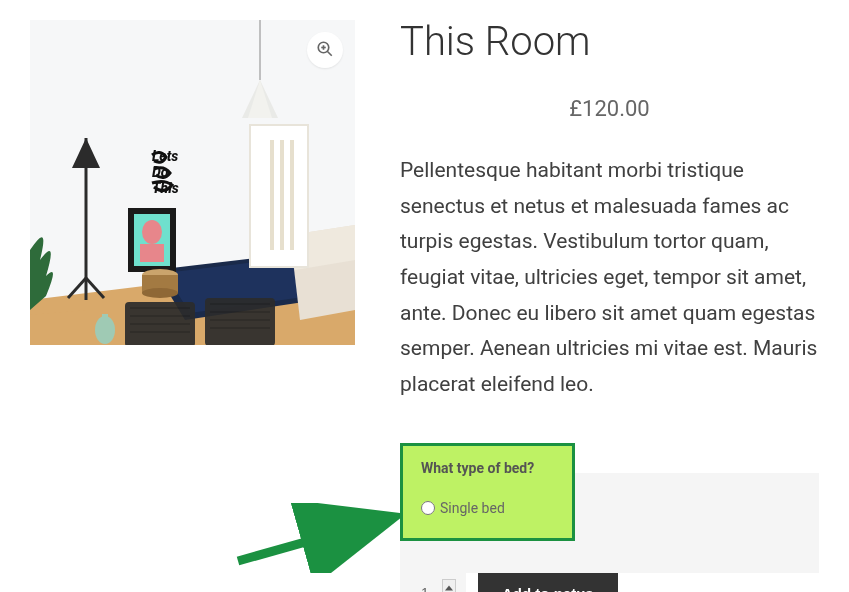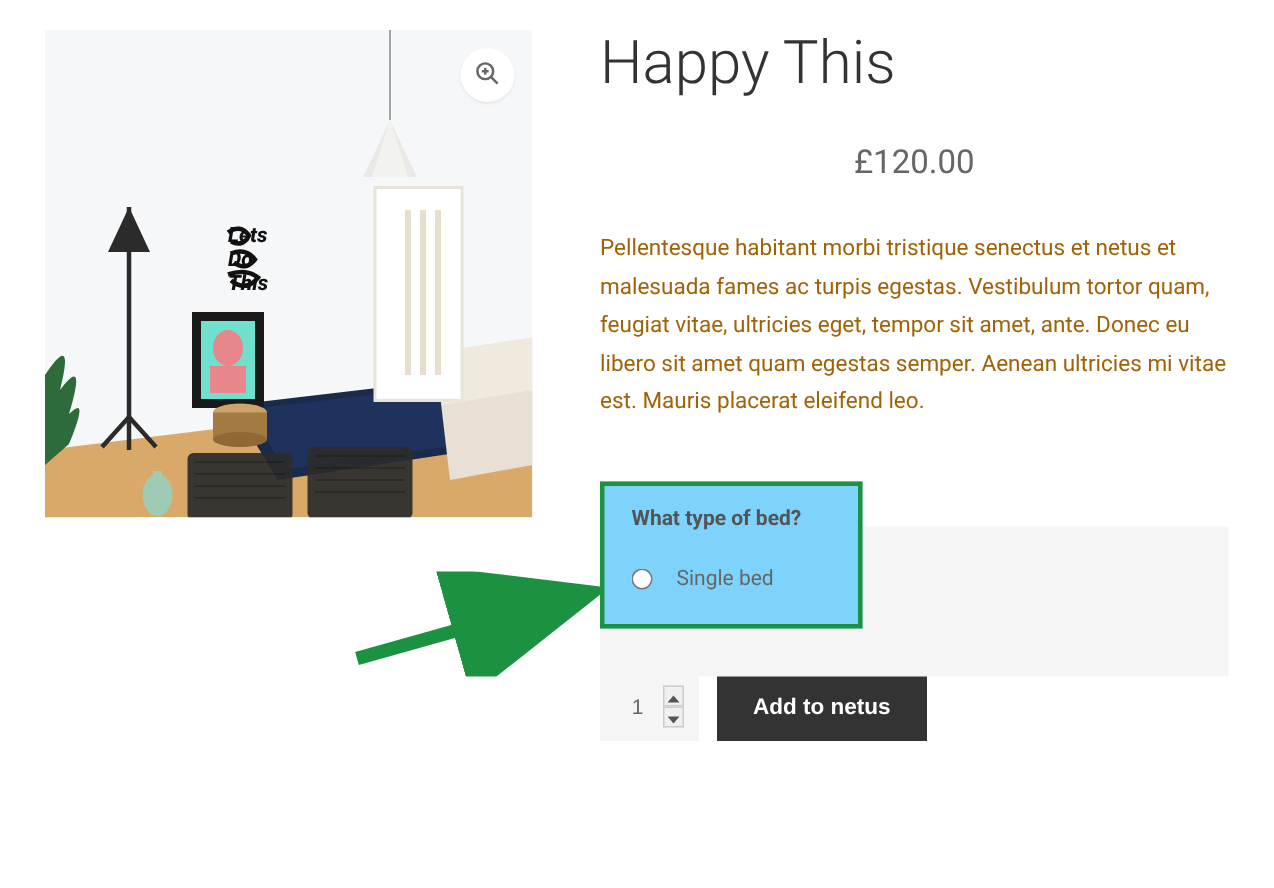--- a/index.html
+++ b/index.html
@@ -58,56 +58,56 @@
       line-height: 1.1;
     }
     .product-price {
       font-size: 22px;
       color: #666;
       font-weight: 400;
       margin-bottom: 32px;
       text-align: center;
     }
     .product-description {
-      font-size: 15px;
+      font-size: 21px;
       line-height: 1.7;
-      color: #a16207;
+      color: #404040;
       margin-bottom: 40px;
     }
     .options-wrapper {
       position: relative;
       margin-bottom: 30px;
     }
     .options-bg {
       position: absolute;
       top: 30px;
       left: 0;
       right: 0;
       height: 100px;
       background: #f5f5f5;
       z-index: 1;
     }
     .options-box {
       position: relative;
       border: 3px solid #1b9141;
       padding: 14px 18px 18px;
       width: 175px;
-      background: #7dd3fc;
+      background: #bef264;
       z-index: 2;
     }
     .options-label {
       font-weight: 700;
       font-size: 14px;
       color: #545454;
       margin-bottom: 24px;
     }
     .radio-option {
       display: flex;
       align-items: center;
-      gap: 16px;
+      gap: 5px;
       font-size: 14px;
       color: #666;
       margin-bottom: 4px;
     }
     .radio-option input[type="radio"] {
       width: 14px;
       height: 14px;
       cursor: pointer;
       margin: 0;
     }
@@ -250,21 +250,21 @@
           <circle cx="10" cy="10" r="7"></circle>
           <line x1="15" y1="15" x2="21" y2="21"></line>
           <line x1="10" y1="7" x2="10" y2="13"></line>
           <line x1="7" y1="10" x2="13" y2="10"></line>
         </svg>
       </span>
     </button>
   </div>
 
   <div class="product-info">
-    <h1 class="product-title">Happy This</h1>
+    <h1 class="product-title">This Room</h1>
 
     <div class="product-price"><span>£</span><span>120.00</span></div>
 
     <p class="product-description">Pellentesque habitant morbi tristique senectus et netus et malesuada fames ac turpis egestas. Vestibulum tortor quam, feugiat vitae, ultricies eget, tempor sit amet, ante. Donec eu libero sit amet quam egestas semper. Aenean ultricies mi vitae est. Mauris placerat eleifend leo.</p>
 
     <div class="options-wrapper">
       <div class="options-bg"></div>
 
       <div class="arrow-wrapper">
         <svg width="170" height="70" viewBox="0 0 170 70">

